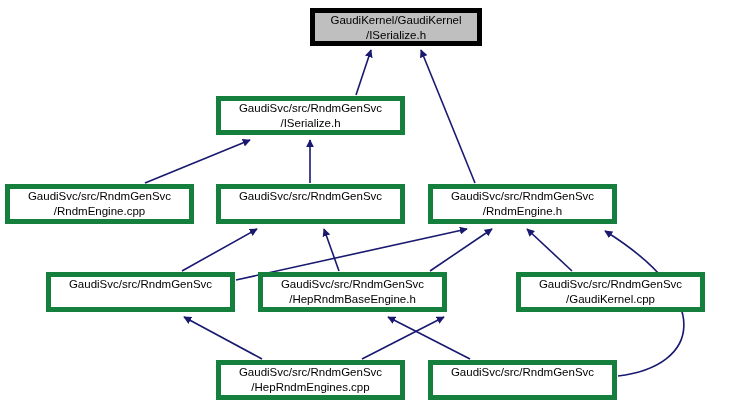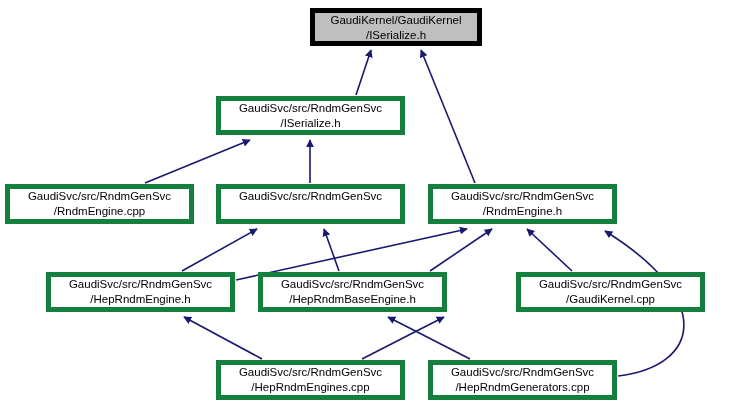--- a/index.html
+++ b/index.html
@@ -106,36 +106,34 @@
     <span class="l1">GaudiSvc/src/RndmGenSvc</span>
   </div>
 
   <div class="node" style="left:428px; top:184px; width:189px; height:40px;">
     <span class="l1">GaudiSvc/src/RndmGenSvc</span>
     <span class="l2">/RndmEngine.h</span>
   </div>
 
   <div class="node" style="left:46px; top:272px; width:189px; height:40px;">
     <span class="l1">GaudiSvc/src/RndmGenSvc</span>
-    <span class="l2">/HepRndmEngine.h</span>
   </div>
 
   <div class="node" style="left:258px; top:272px; width:189px; height:40px;">
     <span class="l1">GaudiSvc/src/RndmGenSvc</span>
     <span class="l2">/HepRndmBaseEngine.h</span>
   </div>
 
   <div class="node" style="left:516px; top:272px; width:189px; height:40px;">
     <span class="l1">GaudiSvc/src/RndmGenSvc</span>
     <span class="l2">/GaudiKernel.cpp</span>
   </div>
 
   <div class="node" style="left:216px; top:360px; width:189px; height:40px;">
     <span class="l1">GaudiSvc/src/RndmGenSvc</span>
     <span class="l2">/HepRndmEngines.cpp</span>
   </div>
 
   <div class="node" style="left:428px; top:360px; width:189px; height:40px;">
     <span class="l1">GaudiSvc/src/RndmGenSvc</span>
-    <span class="l2">/HepRndmGenerators.cpp</span>
   </div>
 
 </div>
 
 </body></html>

